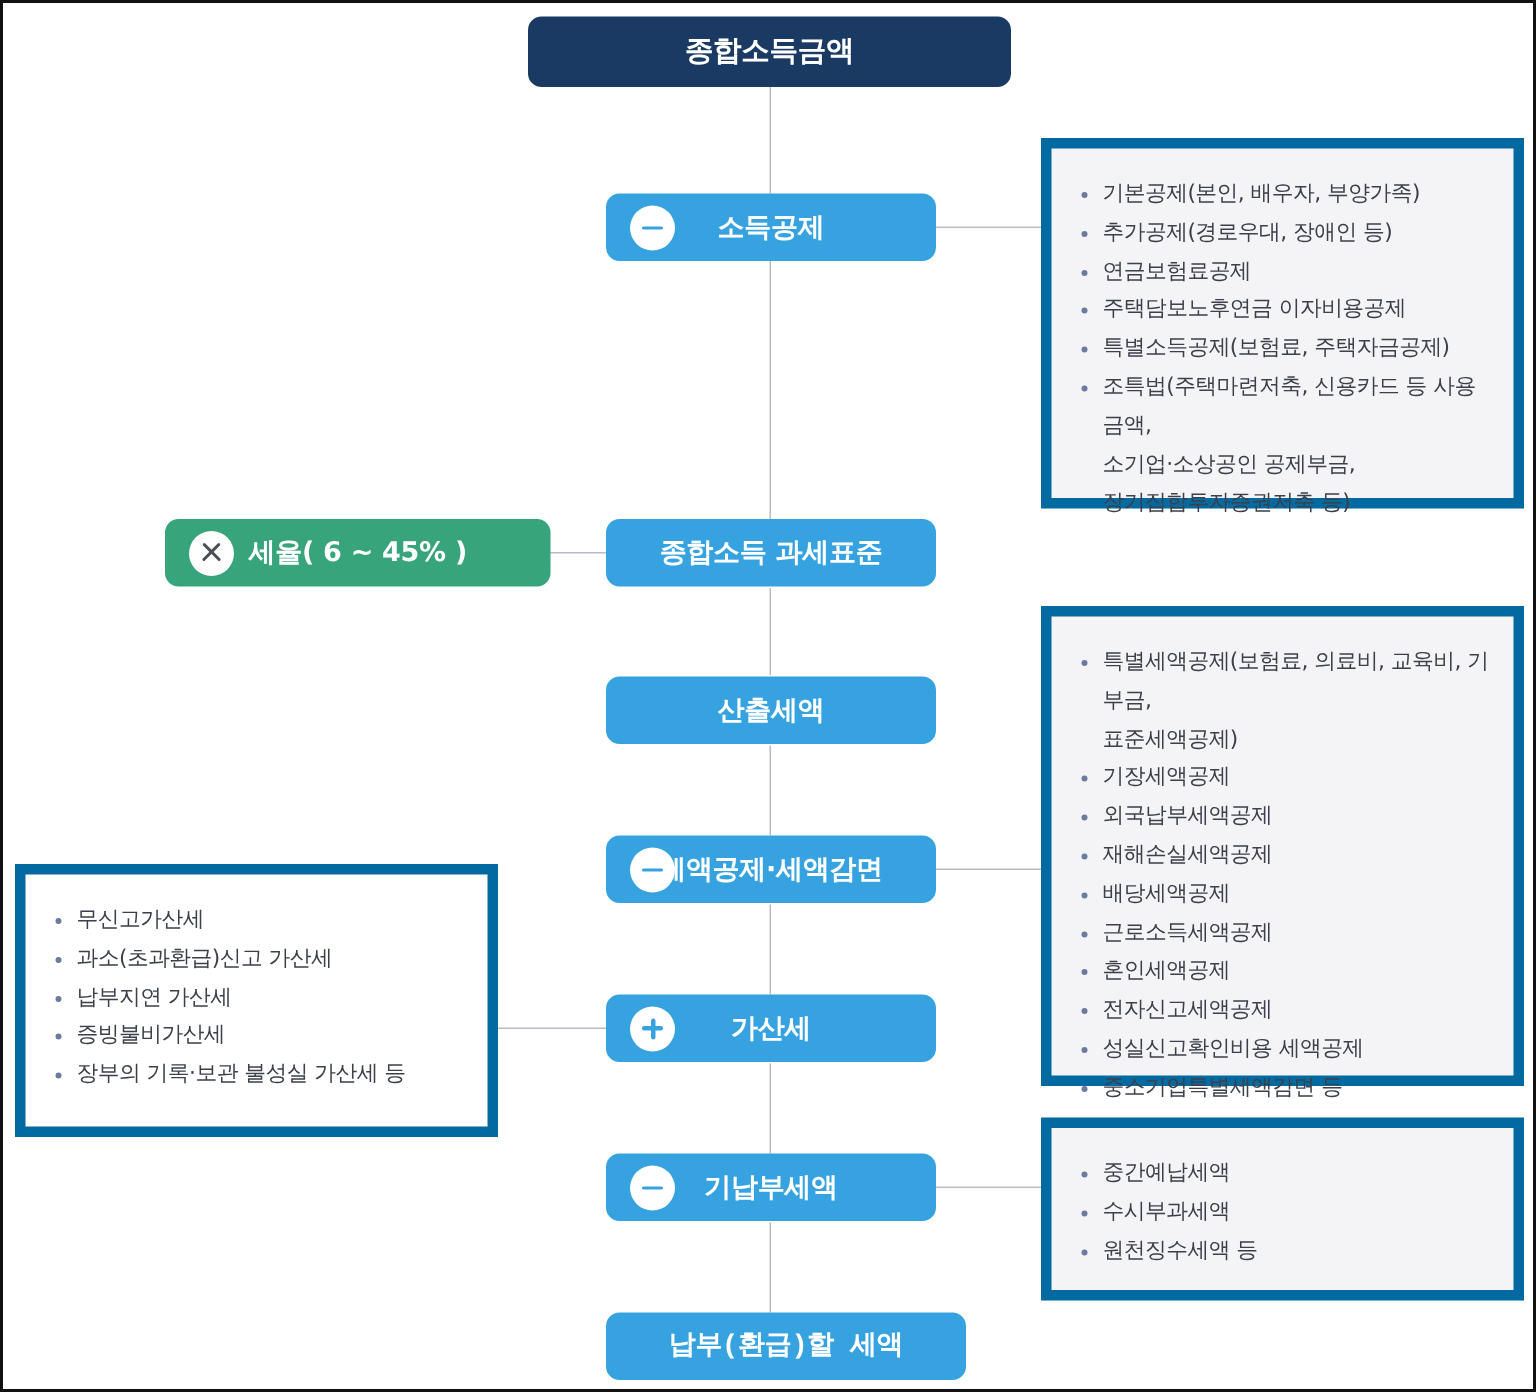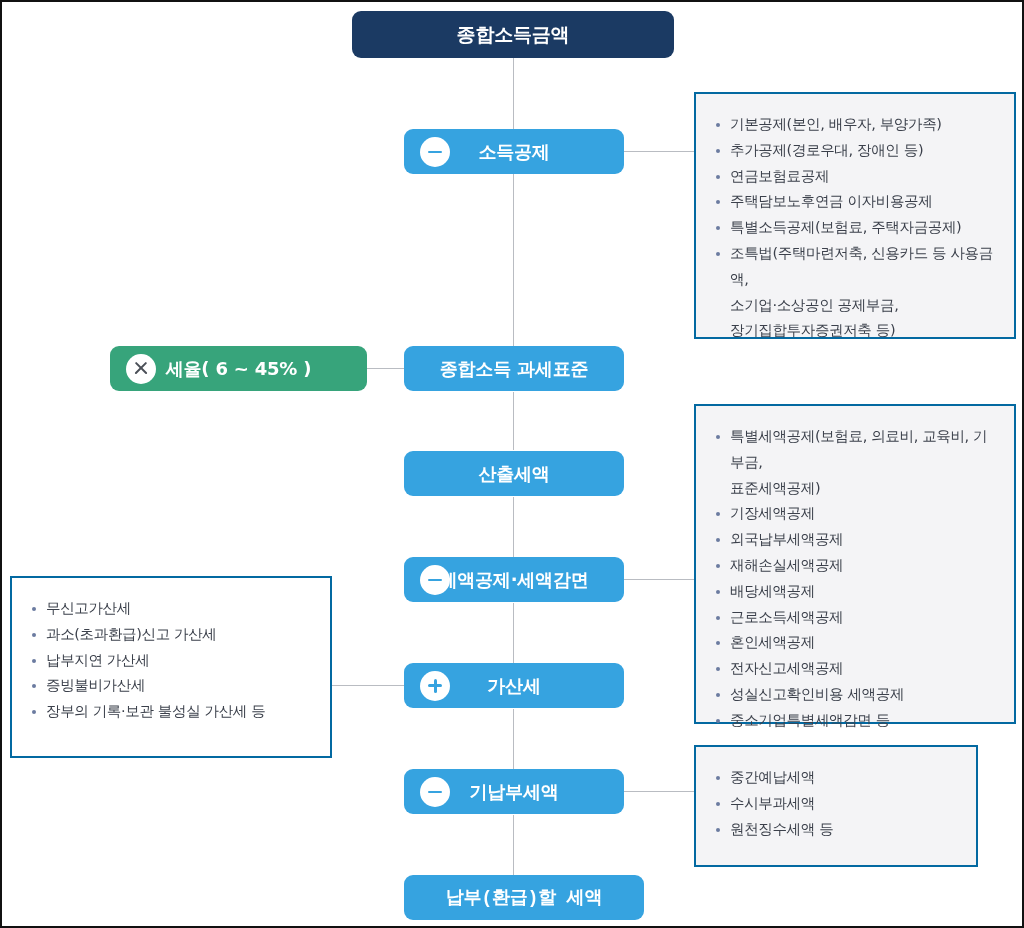--- a/index.html
+++ b/index.html
@@ -107,21 +107,21 @@
     border-radius: 2px;
     background: #4a4f57;
   }
   .op-times .glyph::before { transform: rotate(45deg); }
   .op-times .glyph::after  { transform: rotate(-45deg); }
 
   
   .listbox {
     position: absolute;
     box-sizing: border-box;
-    border: 2px solid #0369a1;
+    border: 7px solid #0369a1;
     padding: 18px 16px 16px 18px;
   }
   .listbox.gray { background: #f4f4f6; }
   .listbox.white { background: #ffffff; }
   .listbox ul {
     list-style: none;
     margin: 0;
     padding: 0;
   }
   .listbox li {
@@ -246,21 +246,21 @@
   <div class="listbox white" style="left:8px; top:574px; width:322px; height:182px;">
     <ul>
         <li>무신고가산세</li>
         <li>과소(초과환급)신고 가산세</li>
         <li>납부지연 가산세</li>
         <li>증빙불비가산세</li>
         <li>장부의 기록·보관 불성실 가산세 등</li>
       </ul>
   </div>
 
-  <div class="listbox gray" style="left:692px; top:743px; width:284px; height:122px;">
+  <div class="listbox gray" style="left:692px; top:743px; width:322px; height:122px;">
     <ul>
         <li>중간예납세액</li>
         <li>수시부과세액</li>
         <li>원천징수세액 등</li>
       </ul>
   </div>
 
 </div>
 
 </body></html>

